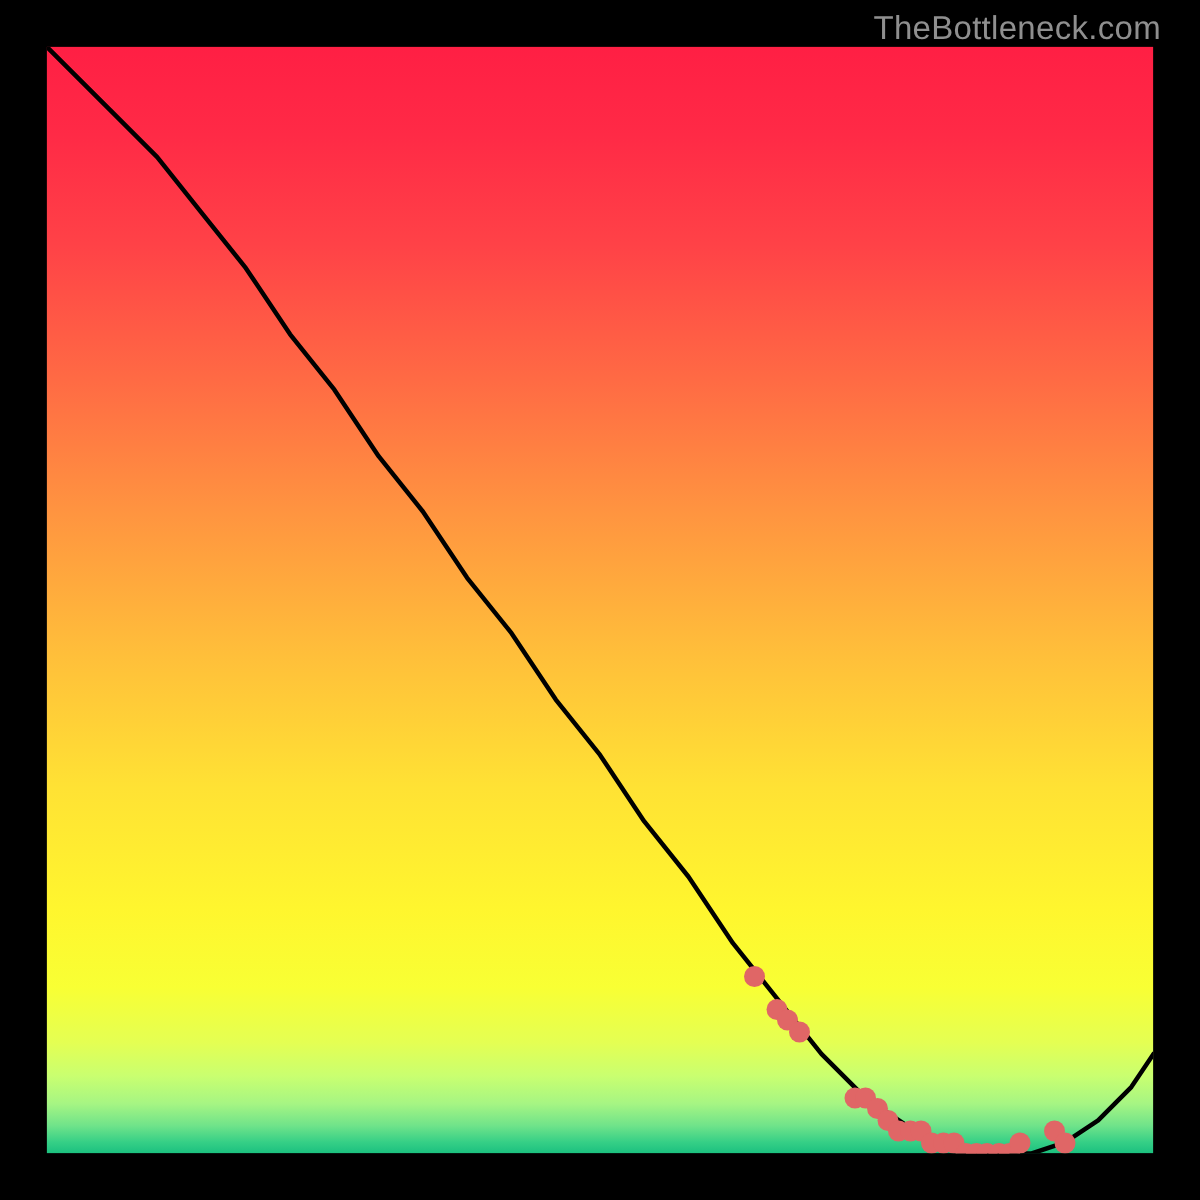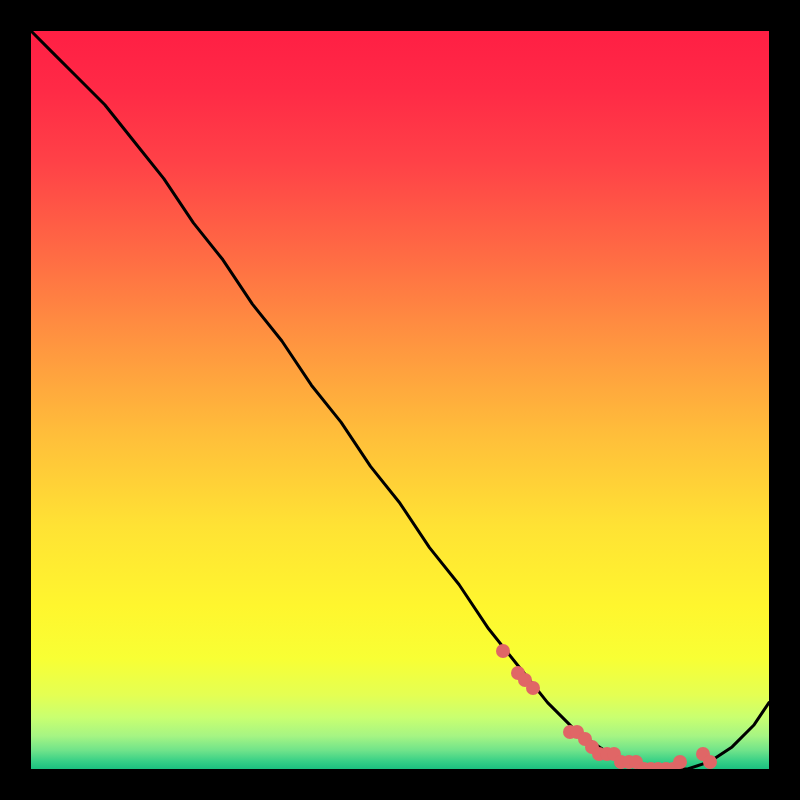--- a/index.html
+++ b/index.html
@@ -111,14 +111,15 @@
         <div class="marker" style="left: 627.3px; top: 738px;"></div>
         <div class="marker" style="left: 634.68px; top: 738px;"></div>
         <div class="marker" style="left: 642.06px; top: 738px;"></div>
         <div class="marker" style="left: 649.44px; top: 730.62px;"></div>
         <div class="marker" style="left: 671.58px; top: 723.24px;"></div>
         <div class="marker" style="left: 678.96px; top: 730.62px;"></div>
       </div>
 
   </div>
 
+  <div class="watermark">TheBottleneck.com</div>
 
 </div>
 
 </body></html>

